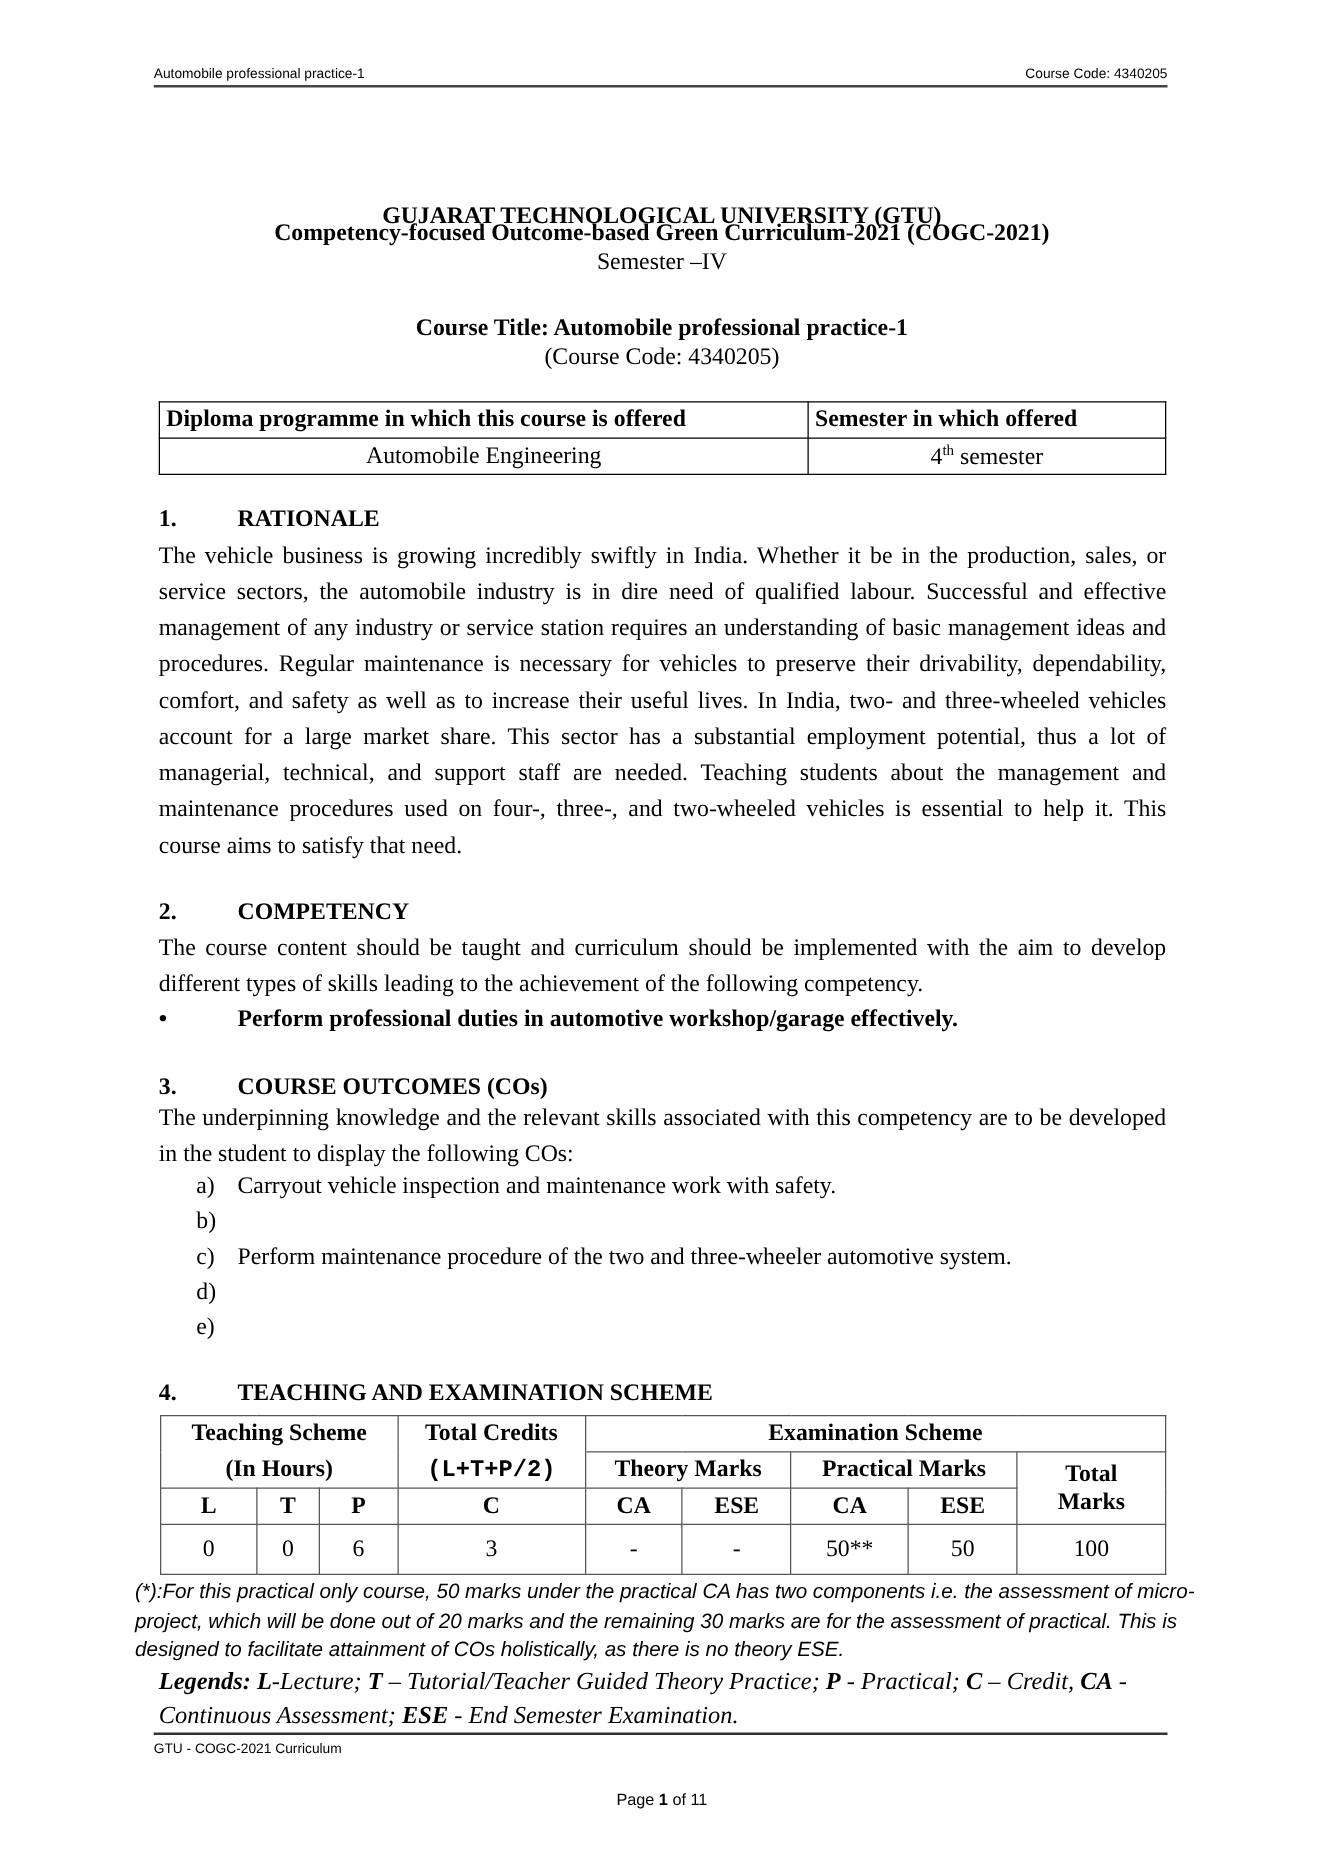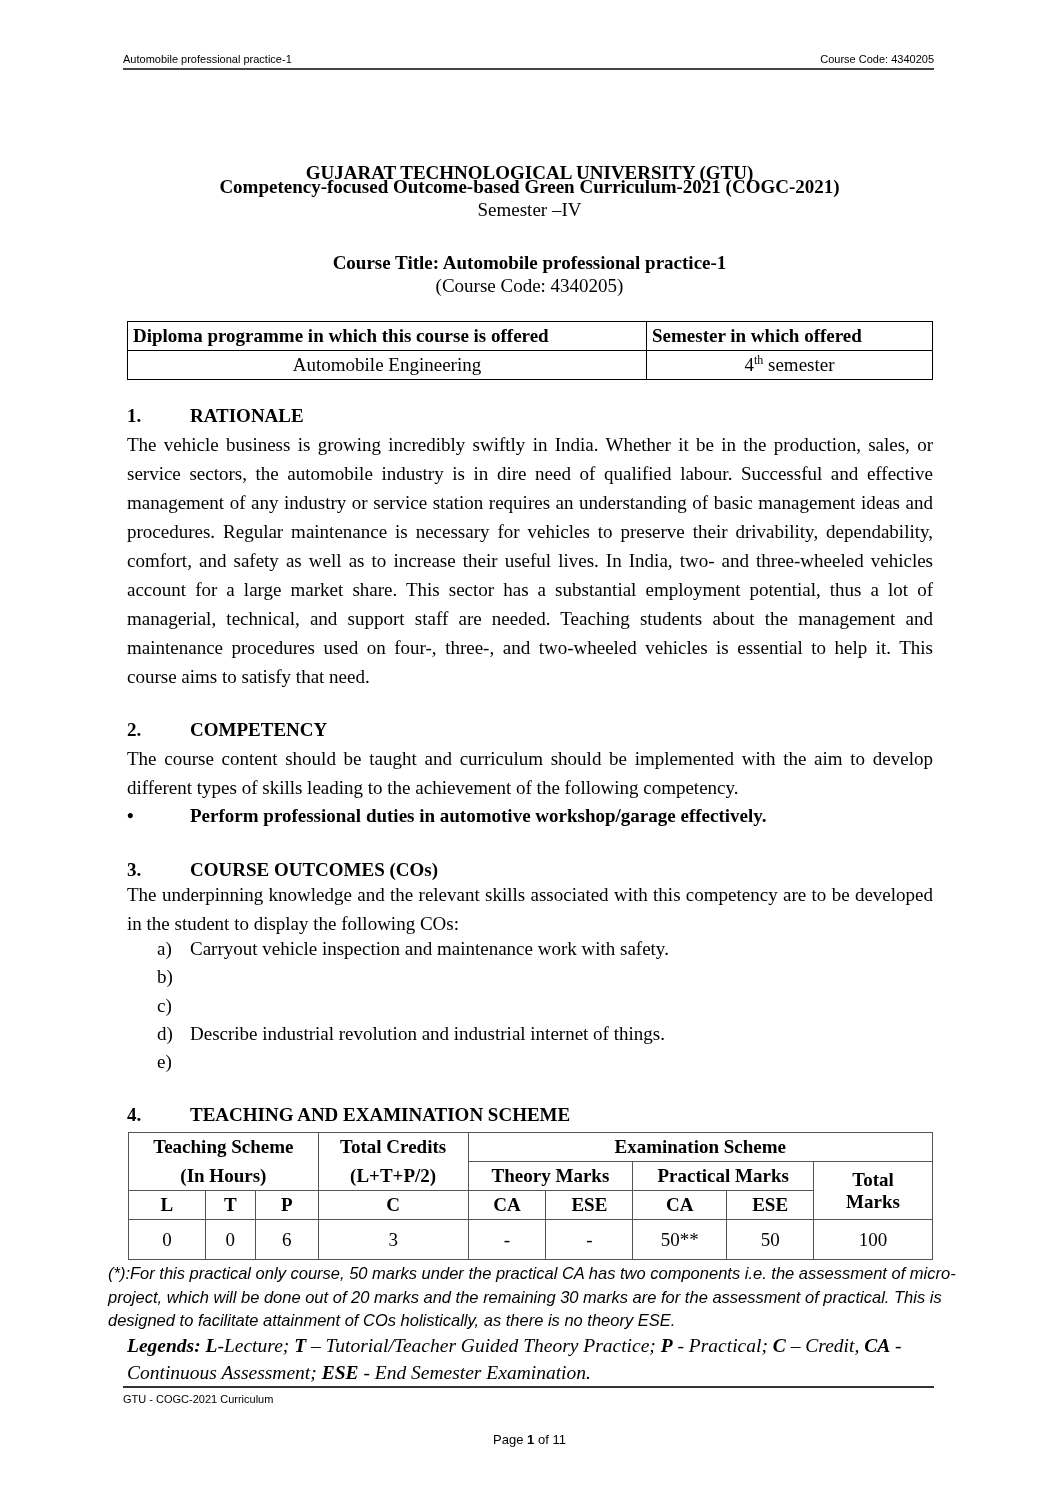--- a/index.html
+++ b/index.html
@@ -86,24 +86,24 @@
 <div class="co-list serif" style="top:935px;">
   <div class="row">
       <span class="mk">a)</span>
       <span>Carryout vehicle inspection and maintenance work with safety.</span>
     </div>
   <div class="row">
       <span class="mk">b)</span>
     </div>
   <div class="row">
       <span class="mk">c)</span>
+      <span>Perform maintenance procedure of the two and three-wheeler automotive system.</span>
     </div>
   <div class="row">
       <span class="mk">d)</span>
-      <span>Describe industrial revolution and industrial internet of things.</span>
     </div>
   <div class="row">
       <span class="mk">e)</span>
     </div>
 </div>
 
 <div class="section-h serif" style="top:1104px;">
   <span class="num">4.</span><span>TEACHING AND EXAMINATION SCHEME</span>
 </div>
 <table class="scheme serif">
@@ -119,21 +119,21 @@
       <col style="width:119px">
   </colgroup>
   <tbody>
       <tr>
     <td colspan="3" class="bh" style="border-bottom:none;">Teaching Scheme</td>
     <td class="bh" style="border-bottom:none;">Total Credits</td>
     <td colspan="5" class="bh">Examination Scheme</td>
   </tr>
   <tr>
     <td colspan="3" class="bh" style="border-top:none;">(In Hours)</td>
-    <td class="bh" style="border-top:none;">(L+T+P/2)</td>
+    <td class="bh" style="border-top:none;font-family:Liberation Mono, monospace;">(L+T+P/2)</td>
     <td colspan="2" class="bh">Theory Marks</td>
     <td colspan="2" class="bh">Practical Marks</td>
     <td rowspan="2" class="bh"><span>Total</span><br><span>Marks</span></td>
   </tr>
   <tr>
     <td class="bh">L</td>
     <td class="bh">T</td>
     <td class="bh">P</td>
     <td class="bh">C</td>
     <td class="bh">CA</td>

